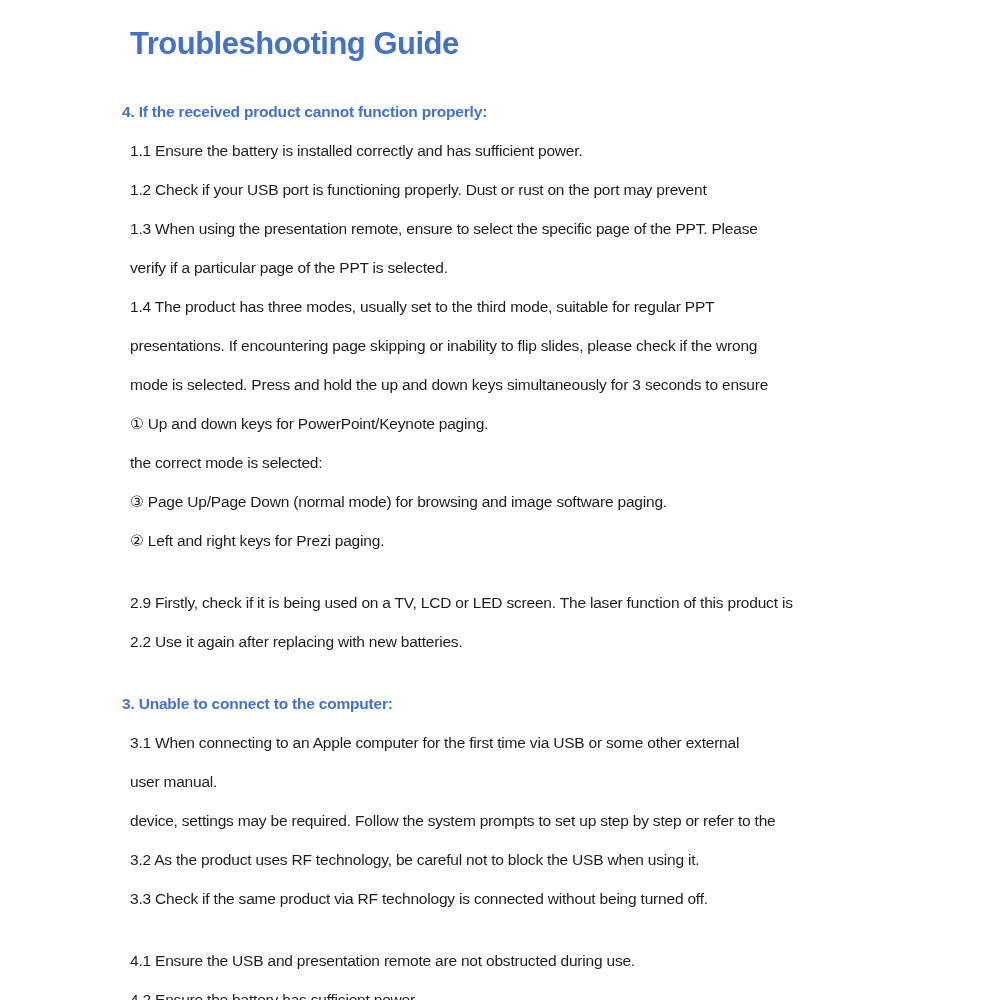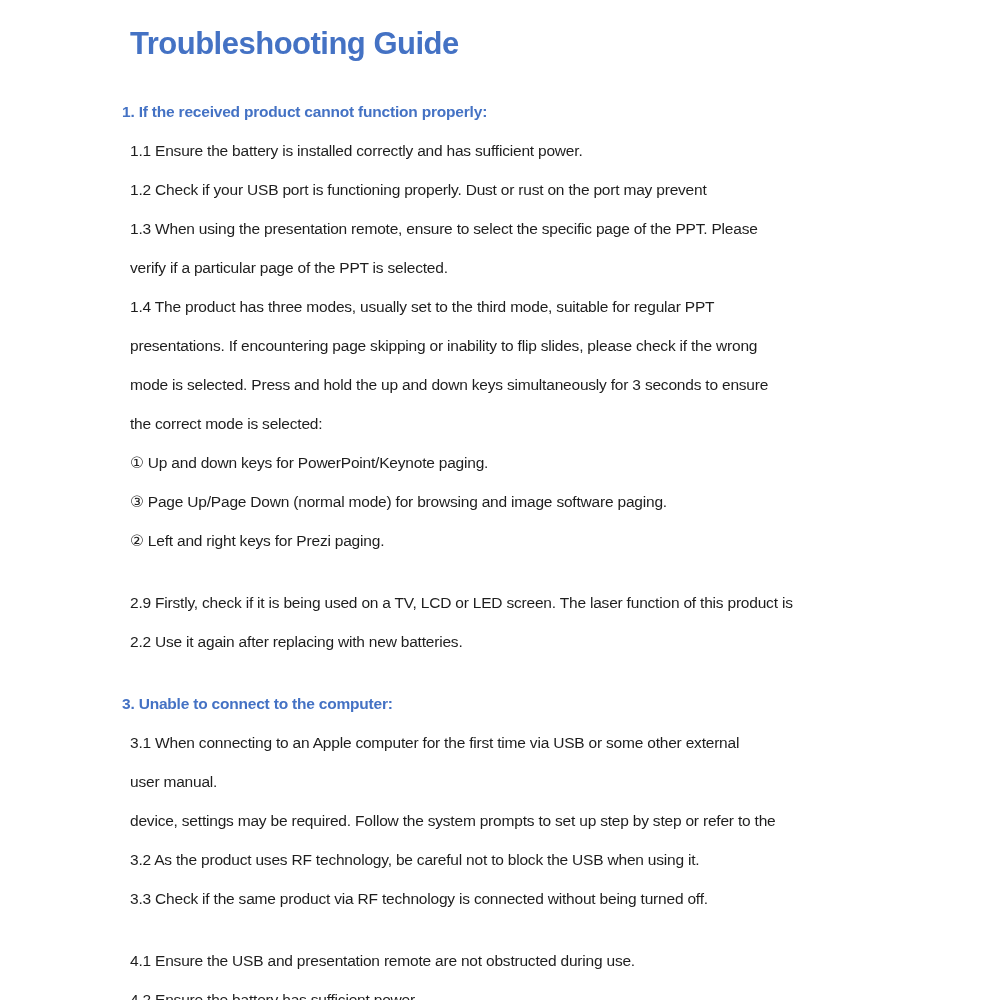--- a/index.html
+++ b/index.html
@@ -52,30 +52,30 @@
   }
 </style>
 </head>
 <body>
 
 <div class="page">
 
   <h1 class="doc-title">Troubleshooting Guide</h1>
 
   <div class="section first">
-    <h2 class="section-heading">1. If the received product cannot function properly:</h2>
+    <h2 class="section-heading">4. If the received product cannot function properly:</h2>
     <div class="line">1.1 Ensure the battery is installed correctly and has sufficient power.</div>
     <div class="line">1.2 Check if your USB port is functioning properly. Dust or rust on the port may prevent</div>
     <div class="line">1.3 When using the presentation remote, ensure to select the specific page of the PPT. Please</div>
     <div class="line">verify if a particular page of the PPT is selected.</div>
     <div class="line">1.4 The product has three modes, usually set to the third mode, suitable for regular PPT</div>
     <div class="line">presentations. If encountering page skipping or inability to flip slides, please check if the wrong</div>
     <div class="line">mode is selected. Press and hold the up and down keys simultaneously for 3 seconds to ensure</div>
+    <div class="line">① Up and down keys for PowerPoint/Keynote paging.</div>
     <div class="line">the correct mode is selected:</div>
-    <div class="line">① Up and down keys for PowerPoint/Keynote paging.</div>
     <div class="line">③ Page Up/Page Down (normal mode) for browsing and image software paging.</div>
     <div class="line">② Left and right keys for Prezi paging.</div>
   </div>
 
   <div class="section">
     <div class="line">2.9 Firstly, check if it is being used on a TV, LCD or LED screen. The laser function of this product is</div>
     <div class="line">2.2 Use it again after replacing with new batteries.</div>
   </div>
 
   <div class="section">

